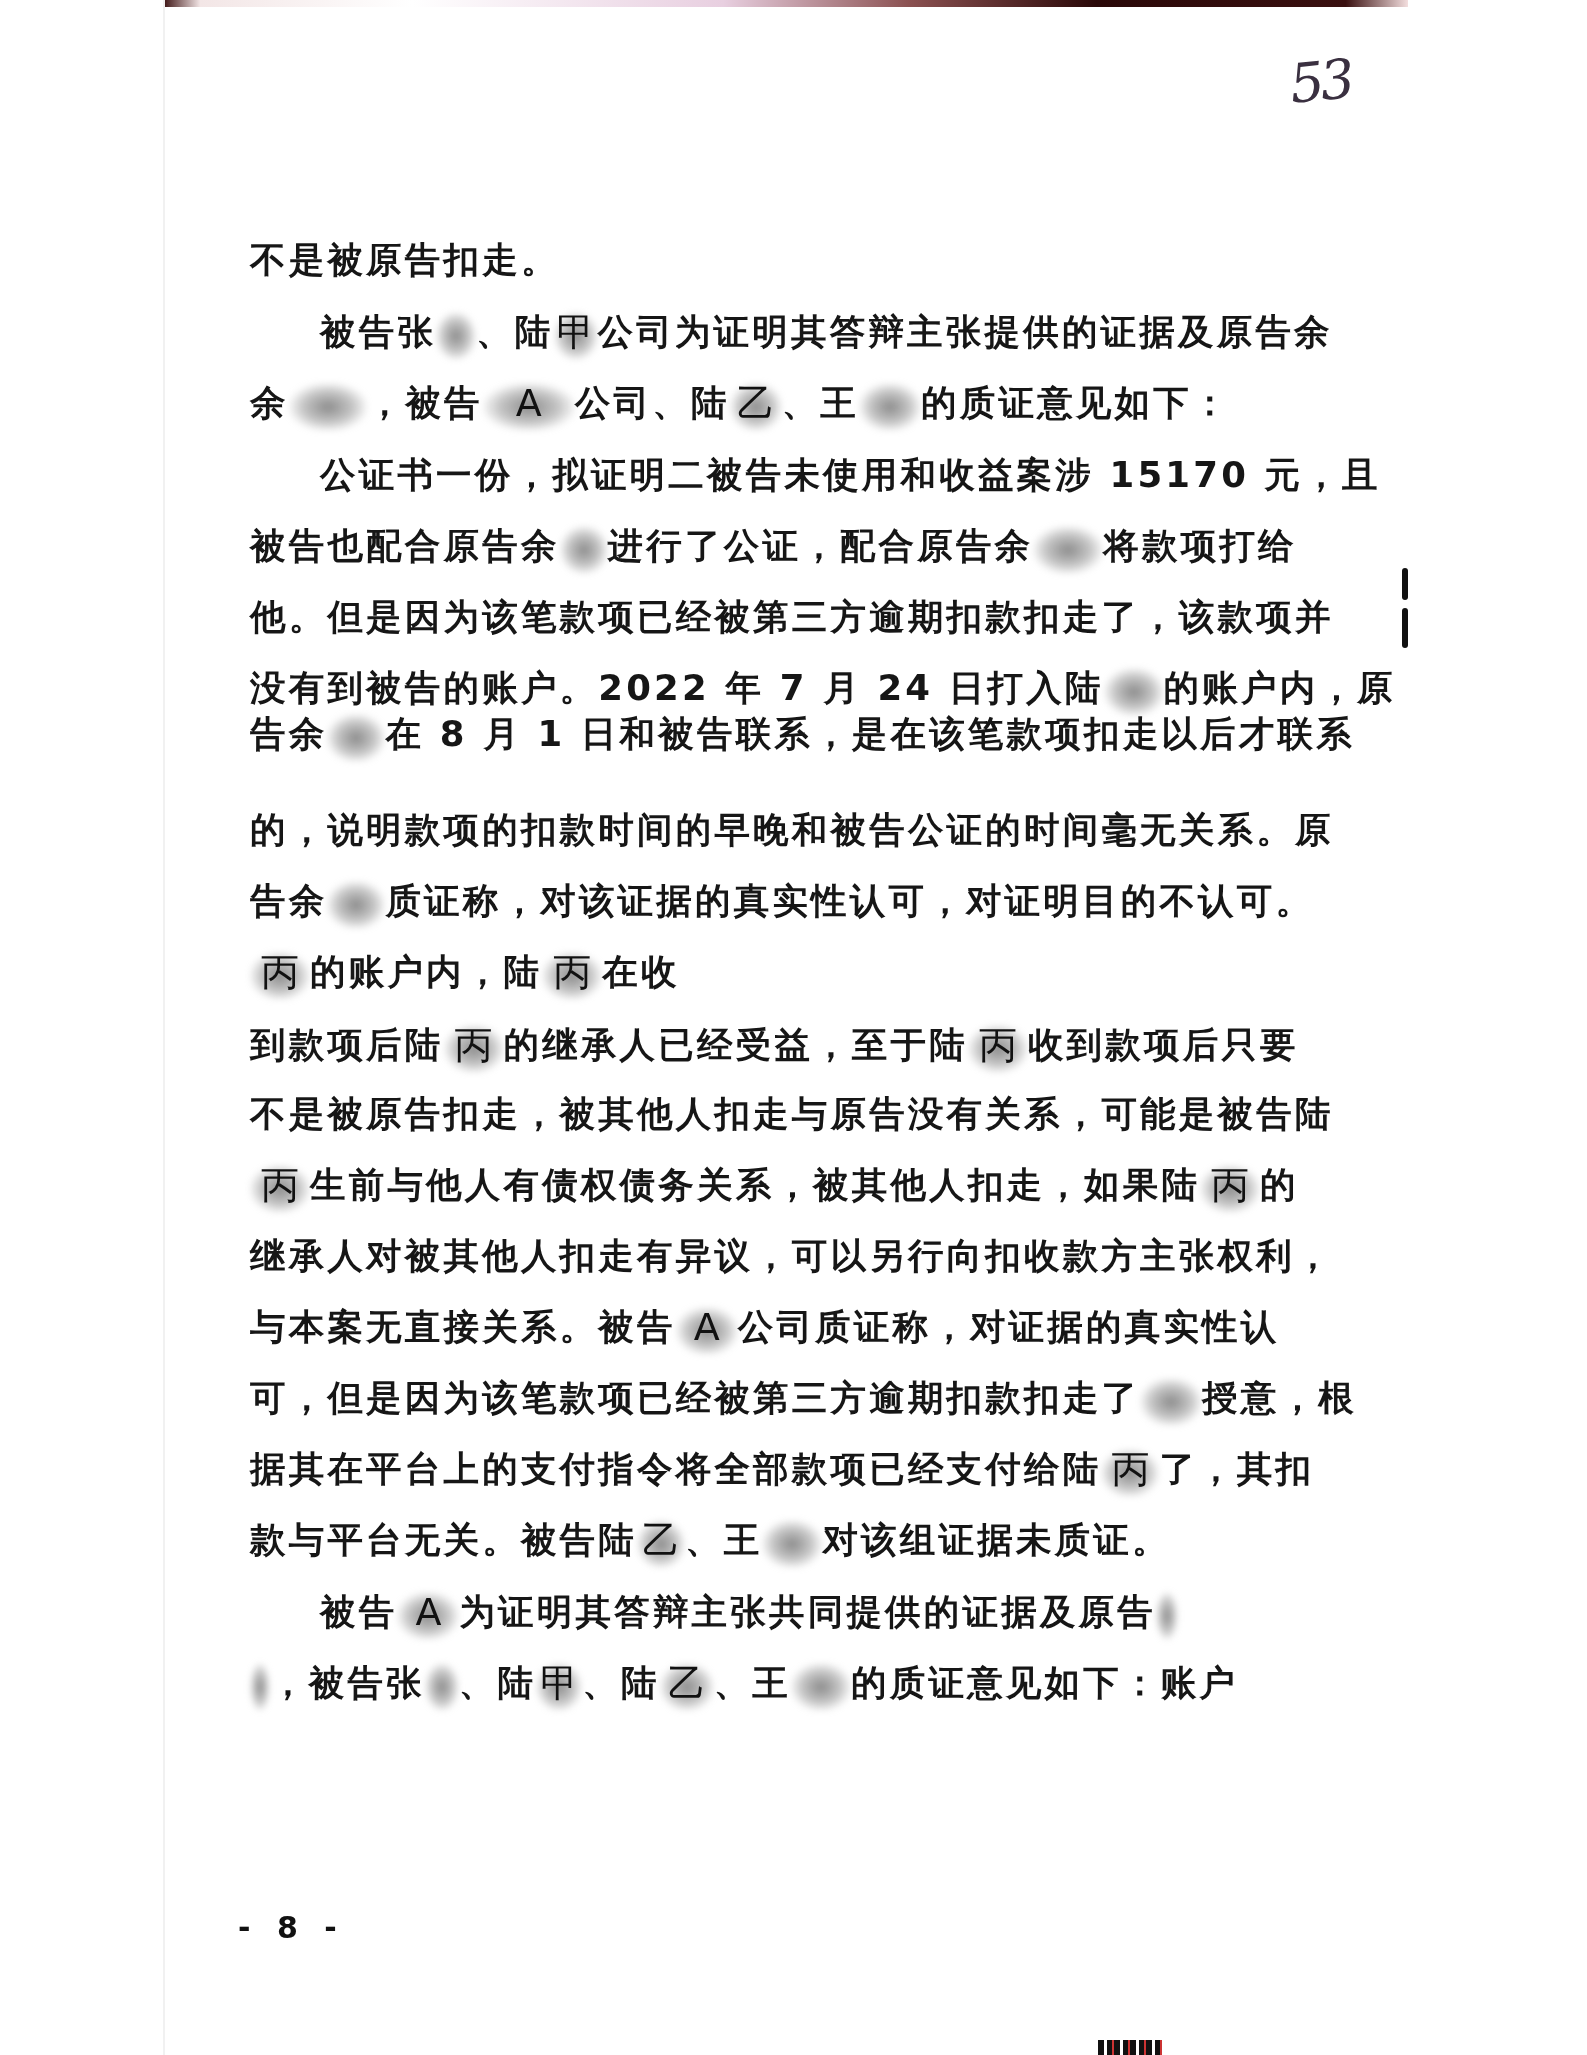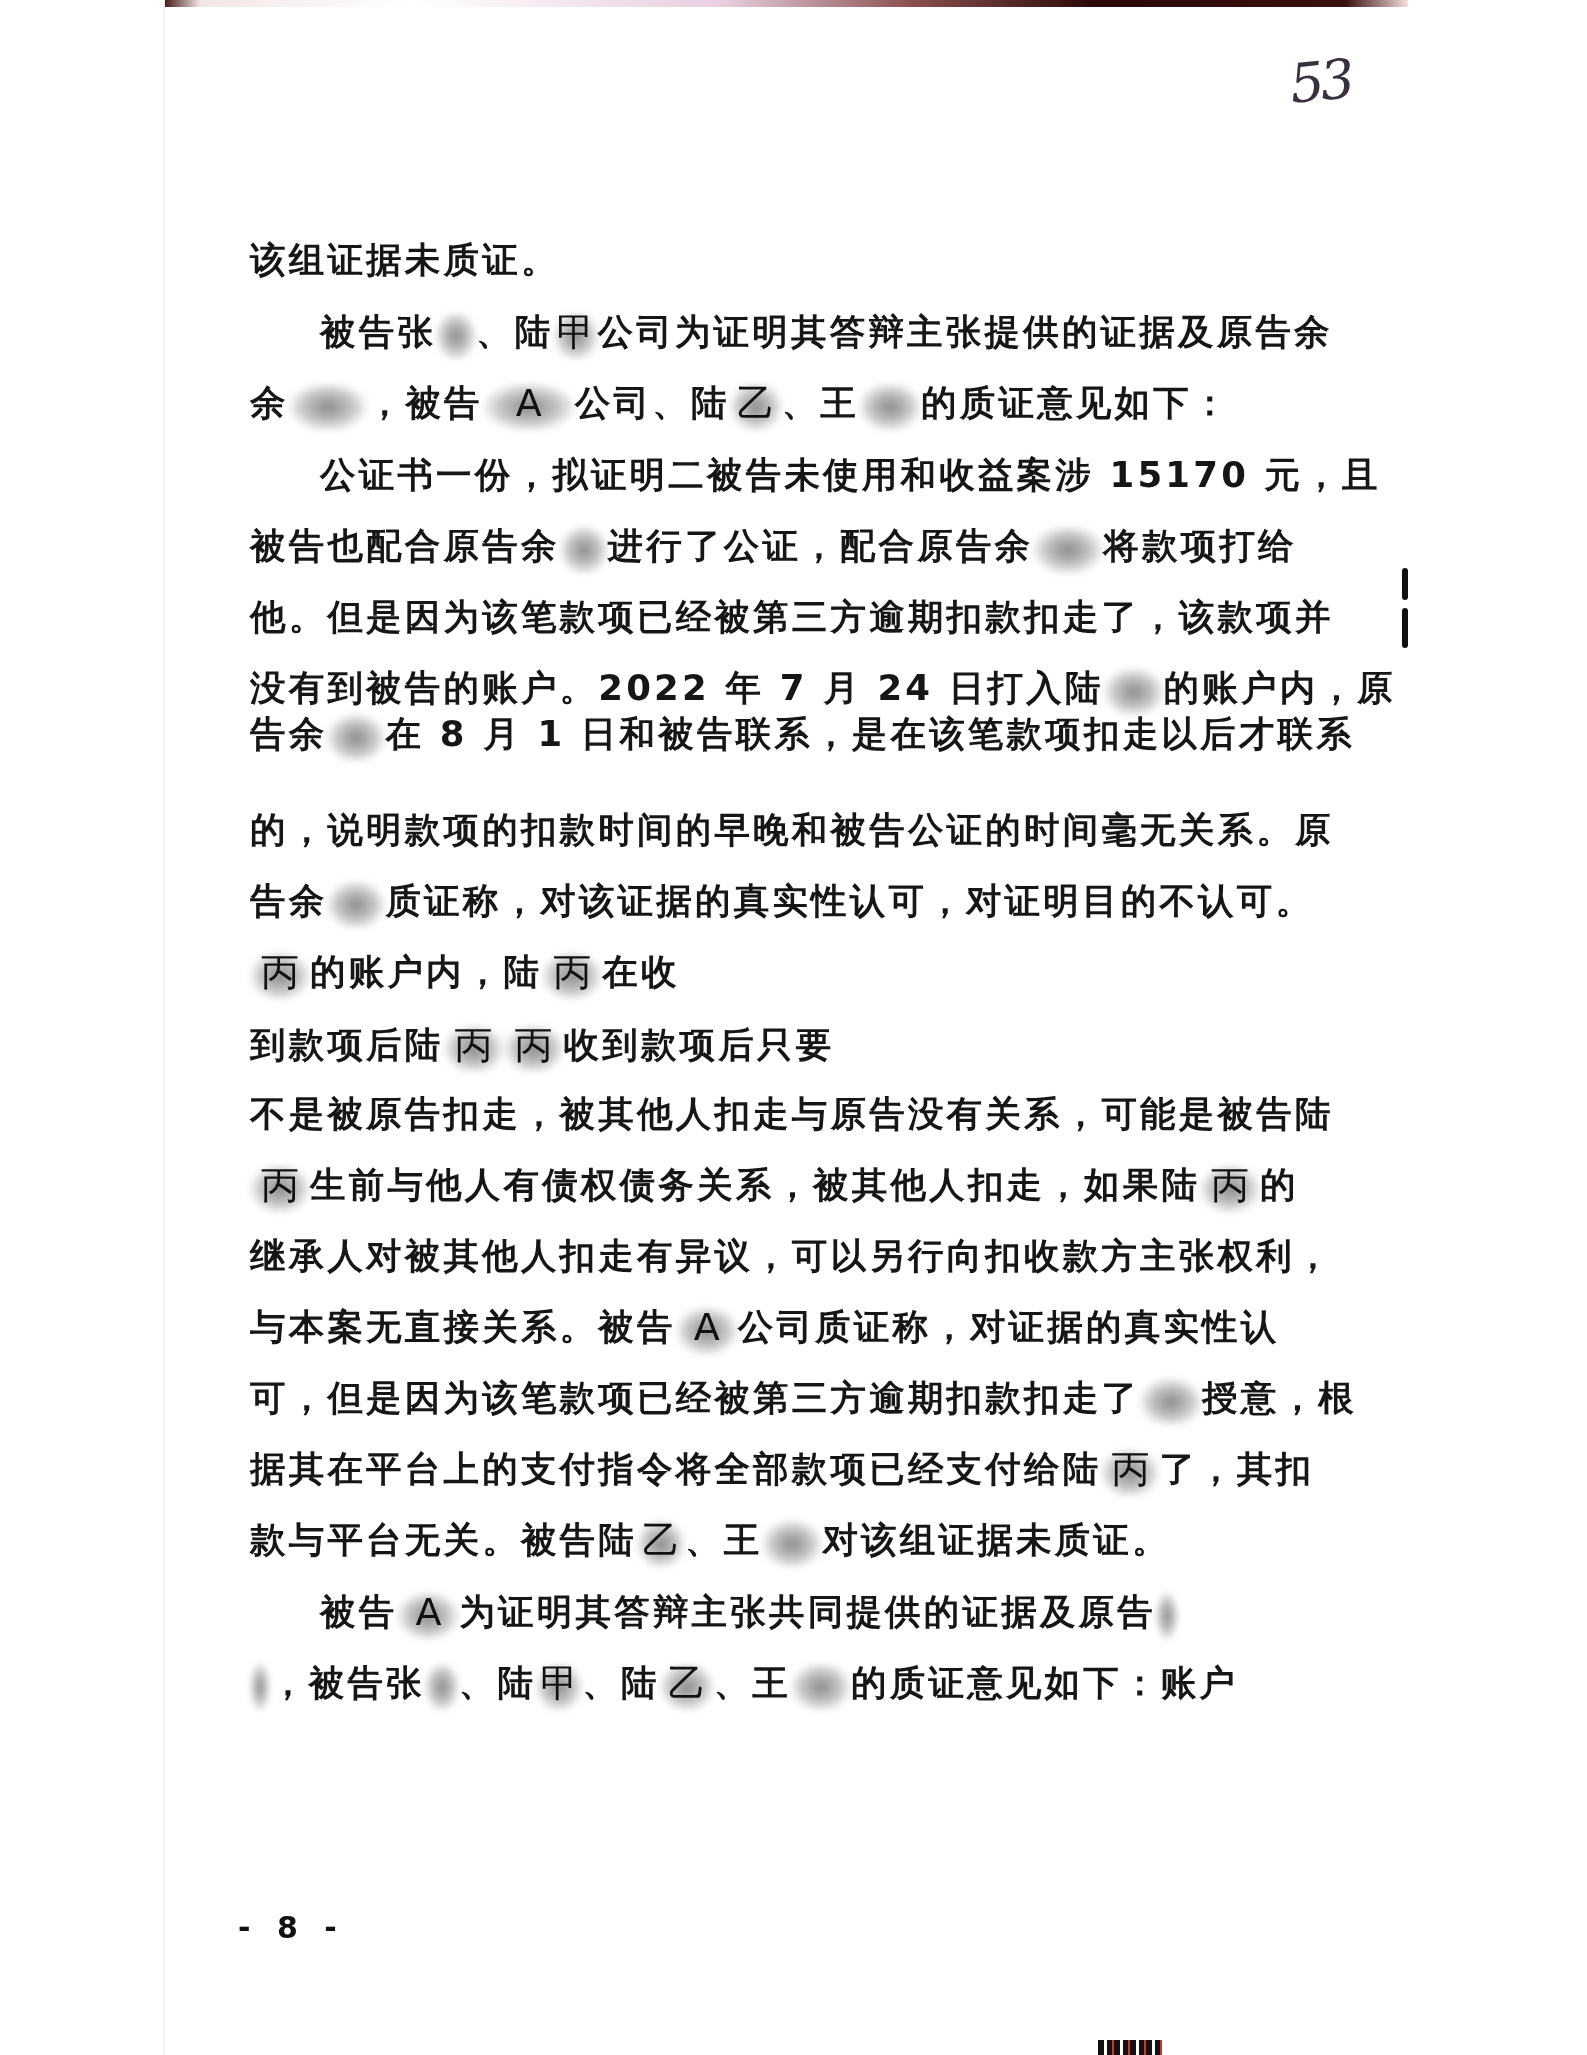--- a/index.html
+++ b/index.html
@@ -26,32 +26,32 @@
 
 <div class="top-edge"></div>
 <div class="page-left-edge"></div>
 
 <div class="page-number-hand">53</div>
 
 <div class="margin-mark" style="top:568px;height:32px;"></div>
 <div class="margin-mark" style="top:608px;height:40px;"></div>
 
 <div class="content" id="doc-body">
-    <div class="line" style="top: 240px;"><span class="seg">该组证据未质证。</span></div>
+    <div class="line" style="top: 240px;"><span class="seg">不是被原告扣走。</span></div>
     <div class="line indent" style="top: 312px;"><span class="seg">被告张</span><span class="redact" style="width: 40px;"><span class="blur"></span></span><span class="seg">、陆</span><span class="redact" style="width: 44px;"><span class="blur"></span><span class="ph">甲</span></span><span class="seg">公司为证明其答辩主张提供的证据及原告余</span></div>
     <div class="line" style="top: 383px;"><span class="seg">余</span><span class="redact" style="width: 78px;"><span class="blur"></span></span><span class="seg">，被告</span><span class="redact" style="width: 92px;"><span class="blur"></span><span class="ph">A</span></span><span class="seg">公司、陆</span><span class="redact" style="width: 52px;"><span class="blur"></span><span class="ph">乙</span></span><span class="seg">、王</span><span class="redact" style="width: 62px;"><span class="blur"></span></span><span class="seg">的质证意见如下：</span></div>
     <div class="line indent" style="top: 455px;"><span class="seg">公证书一份，拟证明二被告未使用和收益案涉 15170 元，且</span></div>
     <div class="line" style="top: 526px;"><span class="seg">被告也配合原告余</span><span class="redact" style="width: 48px;"><span class="blur"></span></span><span class="seg">进行了公证，配合原告余</span><span class="redact" style="width: 70px;"><span class="blur"></span></span><span class="seg">将款项打给</span></div>
     <div class="line" style="top: 597px;"><span class="seg">他。但是因为该笔款项已经被第三方逾期扣款扣走了，该款项并</span></div>
     <div class="line" style="top: 668px;"><span class="seg">没有到被告的账户。2022 年 7 月 24 日打入陆</span><span class="redact" style="width: 60px;"><span class="blur"></span></span><span class="seg">的账户内，原</span></div>
     <div class="line" style="top: 714px;"><span class="seg">告余</span><span class="redact" style="width: 58px;"><span class="blur"></span></span><span class="seg">在 8 月 1 日和被告联系，是在该笔款项扣走以后才联系</span></div>
     <div class="line" style="top: 810px;"><span class="seg">的，说明款项的扣款时间的早晚和被告公证的时间毫无关系。原</span></div>
     <div class="line" style="top: 881px;"><span class="seg">告余</span><span class="redact" style="width: 58px;"><span class="blur"></span></span><span class="seg">质证称，对该证据的真实性认可，对证明目的不认可。</span></div>
     <div class="line" style="top: 952px;"><span class="redact" style="width: 60px;"><span class="blur"></span><span class="ph">丙</span></span><span class="seg">的账户内，陆</span><span class="redact" style="width: 60px;"><span class="blur"></span><span class="ph">丙</span></span><span class="seg">在收</span></div>
-    <div class="line" style="top: 1025px;"><span class="seg">到款项后陆</span><span class="redact" style="width: 60px;"><span class="blur"></span><span class="ph">丙</span></span><span class="redact" style="width: 60px;"><span class="blur"></span><span class="ph">丙</span></span><span class="seg">收到款项后只要</span></div>
+    <div class="line" style="top: 1025px;"><span class="seg">到款项后陆</span><span class="redact" style="width: 60px;"><span class="blur"></span><span class="ph">丙</span></span><span class="seg">的继承人已经受益，至于陆</span><span class="redact" style="width: 60px;"><span class="blur"></span><span class="ph">丙</span></span><span class="seg">收到款项后只要</span></div>
     <div class="line" style="top: 1094px;"><span class="seg">不是被原告扣走，被其他人扣走与原告没有关系，可能是被告陆</span></div>
     <div class="line" style="top: 1165px;"><span class="redact" style="width: 60px;"><span class="blur"></span><span class="ph">丙</span></span><span class="seg">生前与他人有债权债务关系，被其他人扣走，如果陆</span><span class="redact" style="width: 60px;"><span class="blur"></span><span class="ph">丙</span></span><span class="seg">的</span></div>
     <div class="line" style="top: 1236px;"><span class="seg">继承人对被其他人扣走有异议，可以另行向扣收款方主张权利，</span></div>
     <div class="line" style="top: 1307px;"><span class="seg">与本案无直接关系。被告</span><span class="redact" style="width: 62px;"><span class="blur"></span><span class="ph">A</span></span><span class="seg">公司质证称，对证据的真实性认</span></div>
     <div class="line" style="top: 1378px;"><span class="seg">可，但是因为该笔款项已经被第三方逾期扣款扣走了</span><span class="redact" style="width: 62px;"><span class="blur"></span></span><span class="seg">授意，根</span></div>
     <div class="line" style="top: 1449px;"><span class="seg">据其在平台上的支付指令将全部款项已经支付给陆</span><span class="redact" style="width: 58px;"><span class="blur"></span><span class="ph">丙</span></span><span class="seg">了，其扣</span></div>
     <div class="line" style="top: 1520px;"><span class="seg">款与平台无关。被告陆</span><span class="redact" style="width: 48px;"><span class="blur"></span><span class="ph">乙</span></span><span class="seg">、王</span><span class="redact" style="width: 60px;"><span class="blur"></span></span><span class="seg">对该组证据未质证。</span></div>
     <div class="line indent" style="top: 1592px; text-decoration: underline;"><span class="seg">被告</span><span class="redact" style="width: 62px;"><span class="blur"></span><span class="ph">A</span></span><span class="seg">为证明其答辩主张共同提供的证据及原告</span><span class="redact" style="width: 22px;"><span class="blur"></span></span></div>
     <div class="line" style="top: 1663px;"><span class="redact" style="width: 20px;"><span class="blur"></span></span><span class="seg">，被告张</span><span class="redact" style="width: 34px;"><span class="blur"></span></span><span class="seg">、陆</span><span class="redact" style="width: 46px;"><span class="blur"></span><span class="ph">甲</span></span><span class="seg">、陆</span><span class="redact" style="width: 54px;"><span class="blur"></span><span class="ph">乙</span></span><span class="seg">、王</span><span class="redact" style="width: 60px;"><span class="blur"></span></span><span class="seg">的质证意见如下：账户</span></div>
   </div>

